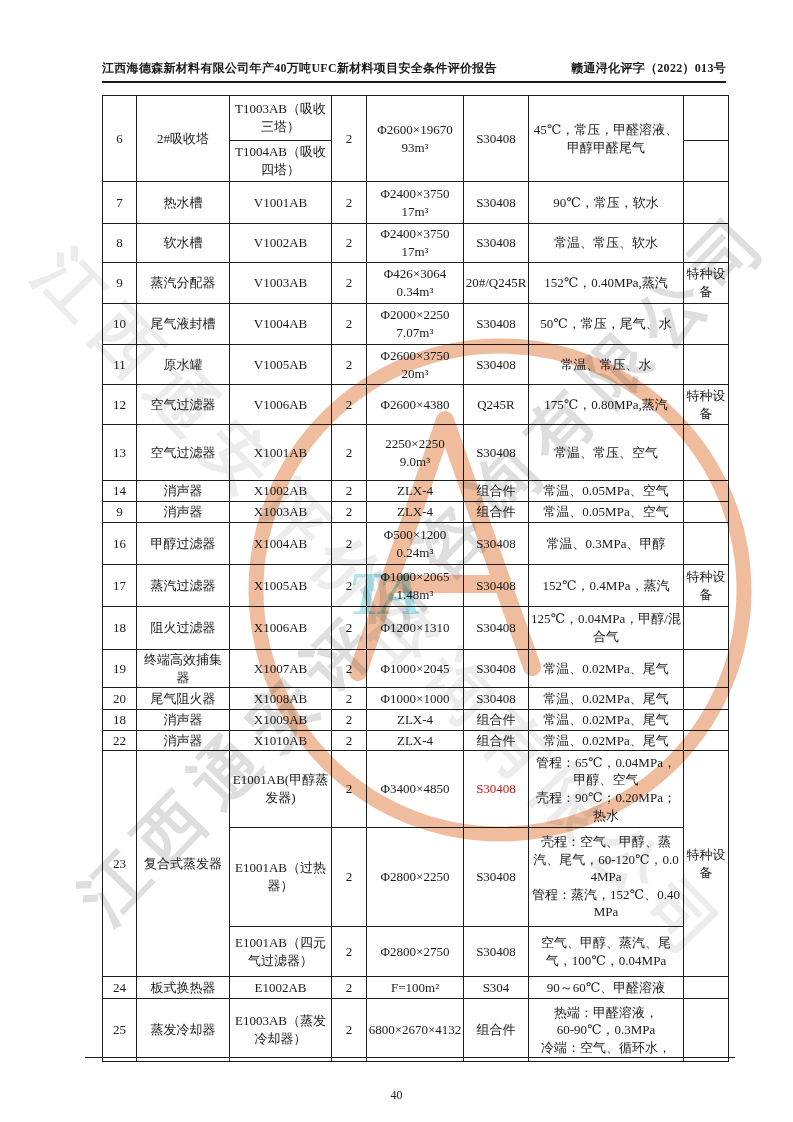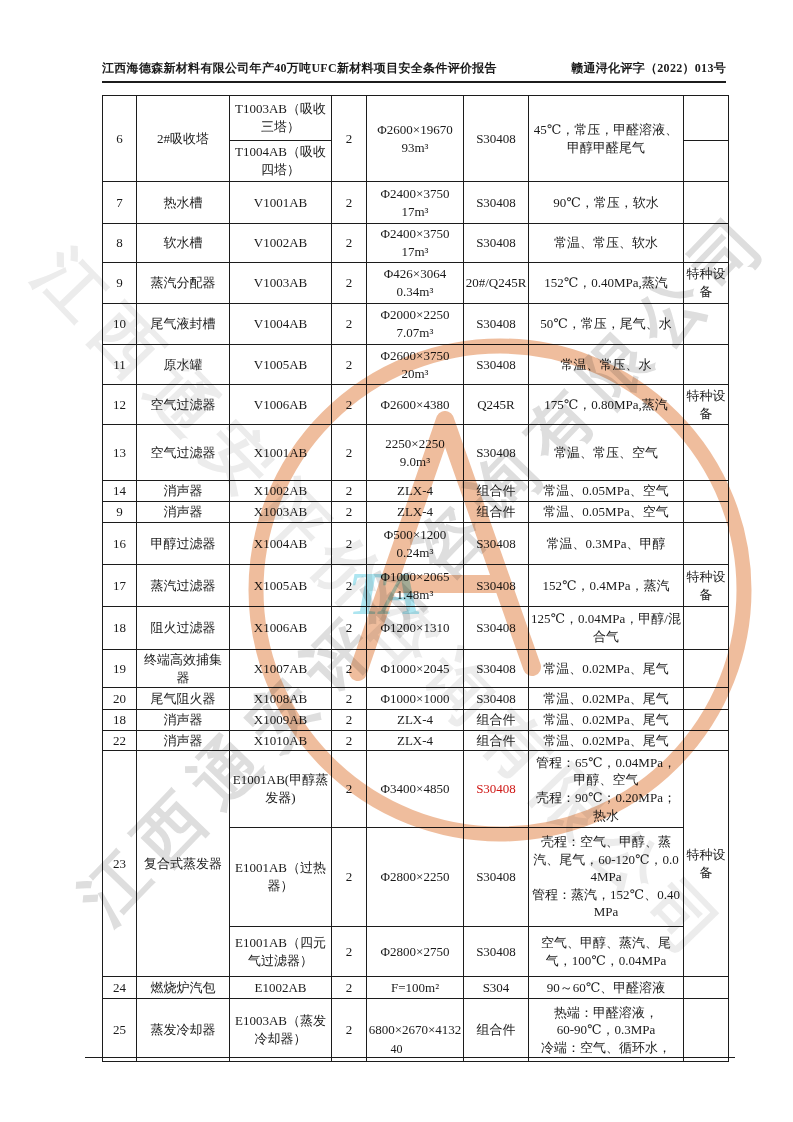--- a/index.html
+++ b/index.html
@@ -21,21 +21,21 @@
   }
   table.equip td{
     border:1.4px solid #1c1c1c;
     text-align:center;vertical-align:middle;
     font-size:13px;line-height:1.35;
     padding:0 1px;white-space:pre-line;word-break:break-all;
     overflow:hidden;
   }
   .red-text{color:#cf1715;}
   
-  .pageno{position:absolute;left:0;top:1042px;width:793px;text-align:center;font-size:12px;}
+  .pageno{position:absolute;left:0;top:1088px;width:793px;text-align:center;font-size:12px;}
   .footline{position:absolute;left:85px;top:1057px;width:650px;border-top:1.6px solid #1c1c1c;}
   
   .wm{position:absolute;pointer-events:none;mix-blend-mode:multiply;}
   .wm-diag{
     transform-origin:0 0;white-space:nowrap;
     font-weight:bold;color:#7d7d7d;font-size:66px;letter-spacing:14px;
     font-family:"Liberation Serif","DejaVu Serif",serif;
   }
   .wm-diag1{left:60px;top:880px;transform:rotate(-46deg);opacity:0.26;}
   .wm-diag2{left:80px;top:230px;transform:rotate(46deg);opacity:0.15;}
@@ -278,21 +278,21 @@
     <tr style="height:50px">
       <td>E1001AB（四元气过滤器）</td>
       <td>2</td>
       <td>Φ2800×2750</td>
       <td>S30408</td>
       <td>空气、甲醇、蒸汽、尾气，100℃，0.04MPa</td>
     </tr>
 
     <tr style="height:22px">
       <td>24</td>
-      <td>燃烧炉汽包</td>
+      <td>板式换热器</td>
       <td>E1002AB</td>
       <td>2</td>
       <td>F=100m²</td>
       <td>S304</td>
       <td>90～60℃、甲醛溶液</td>
       <td></td>
     </tr>
     <tr style="height:63px">
       <td>25</td>
       <td>蒸发冷却器</td>

